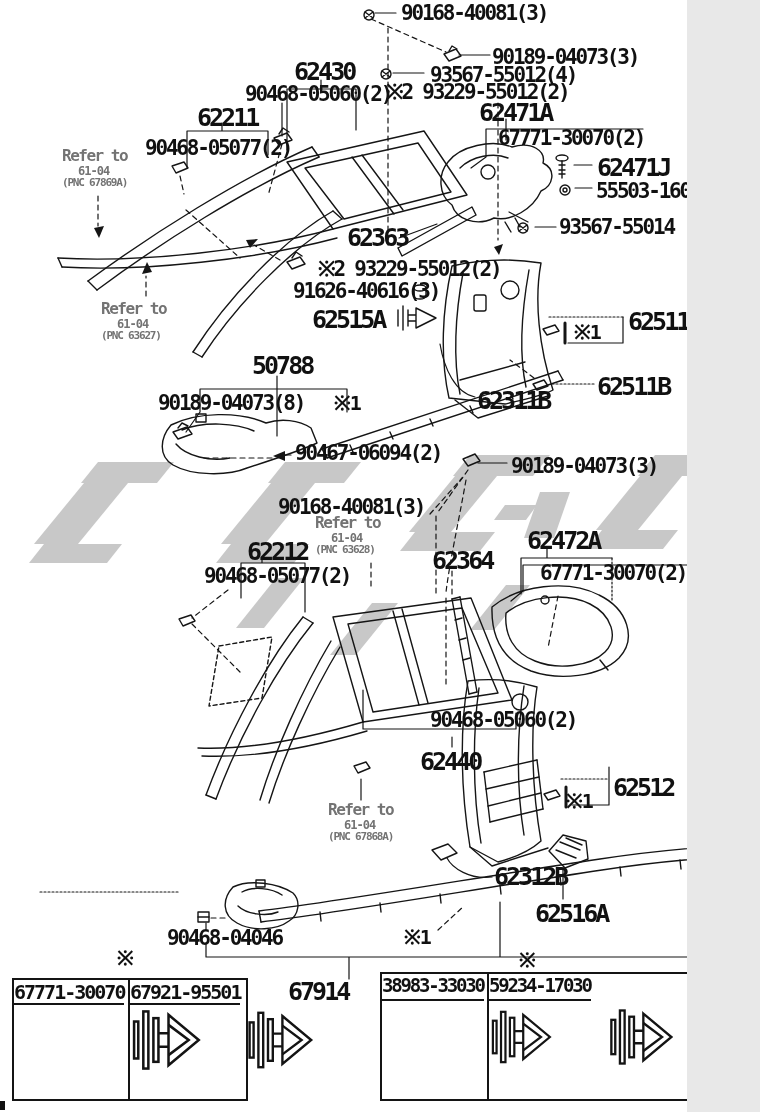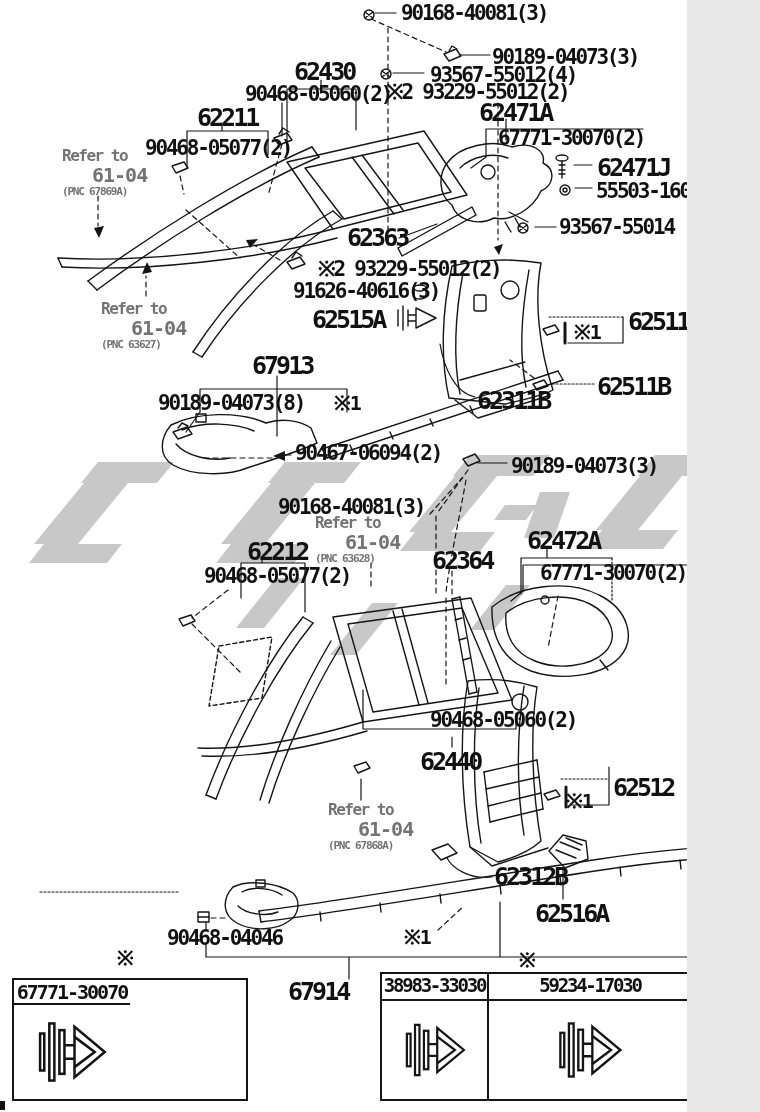--- a/index.html
+++ b/index.html
@@ -6,26 +6,26 @@
   .page{position:relative;width:687px;height:1112px;background:#fff;overflow:hidden;
         font-family:"DejaVu Sans Mono","Liberation Mono",monospace;color:#111;}
   svg.art{position:absolute;left:0;top:0;width:760px;height:1112px;}
   .pn{position:absolute;font-weight:bold;font-size:21px;letter-spacing:-2.2px;
       line-height:1;white-space:pre;color:#111;}
   .pn.big{font-size:25px;letter-spacing:-3px;}
   .pn.mark{font-size:20px;letter-spacing:-1px;}
   .pn.code{font-weight:normal;font-size:17px;letter-spacing:-0.5px;color:#333;}
   .refer{position:absolute;font-weight:bold;line-height:1.05;color:#737373;white-space:nowrap;}
   .refer .l1{font-size:16px;letter-spacing:-1.5px;}
-  .refer .l2{font-size:20px;letter-spacing:-1px;margin-left:30px;}
+  .refer .l2{font-size:12px;letter-spacing:-1px;margin-left:16px;}
   .refer .l3{font-size:11px;letter-spacing:-1.2px;}
   .footnote{position:absolute;font-weight:bold;font-size:21px;letter-spacing:-1px;
             white-space:pre;border-bottom:3px solid #111;padding:0 6px 3px 2px;}
   .tbl{position:absolute;border:2.5px solid #141414;display:flex;background:#fff;box-sizing:border-box;}
-  .tcell{border-right:2.5px solid #141414;display:flex;flex-direction:column;box-sizing:border-box;}
+  .tcell{border-right:2.5px solid #141414;display:flex;box-sizing:border-box;}
   .tcell:last-child{border-right:none;}
   .tcell .th{border-bottom:2.5px solid #141414;font-weight:bold;text-align:center;
              white-space:nowrap;overflow:visible;line-height:1.2;}
   .tbl-left .th{font-size:20px;letter-spacing:-2px;height:23px;}
   .tbl-right .th{font-size:19px;letter-spacing:-2.2px;height:25px;}
   .tcell .tb{flex:1;display:flex;align-items:center;justify-content:center;}
 </style>
 </head>
 <body>
 
@@ -294,21 +294,21 @@
 <div class="pn big" style="left:347px;top:225px">62363</div>
 <div class="pn" style="left:318px;top:259px">※2 93229-55012(2)</div>
 <div class="pn" style="left:293px;top:281px">91626-40616(3)</div>
 <div class="pn big" style="left:312px;top:307px">62515A</div>
 <div class="pn big" style="left:628px;top:309px">62511</div>
 <div class="pn mark" style="left:574px;top:322px">※1</div>
 <div class="pn big" style="left:597px;top:374px">62511B</div>
 <div class="pn big" style="left:477px;top:388px">62311B</div>
 <div class="pn" style="left:158px;top:393px">90189-04073(8)</div>
 <div class="pn mark" style="left:334px;top:393px">※1</div>
-<div class="pn big" style="left:252px;top:353px">67913</div>
+<div class="pn big" style="left:252px;top:353px">50788</div>
 <div class="pn" style="left:295px;top:443px">90467-06094(2)</div>
 <div class="pn" style="left:511px;top:456px">90189-04073(3)</div>
 <div class="pn" style="left:278px;top:497px">90168-40081(3)</div>
 <div class="pn big" style="left:247px;top:539px">62212</div>
 <div class="pn big" style="left:527px;top:528px">62472A</div>
 <div class="pn" style="left:204px;top:566px">90468-05077(2)</div>
 <div class="pn big" style="left:432px;top:548px">62364</div>
 <div class="pn" style="left:540px;top:563px">67771-30070(2)</div>
 <div class="pn" style="left:430px;top:710px">90468-05060(2)</div>
 <div class="pn big" style="left:420px;top:749px">62440</div>
@@ -347,20 +347,28 @@
 
 <div class="tbl tbl-left" style="left:12px;top:978px;width:236px;height:123px">
   <div class="tcell" style="width:116px">
     <div class="th">67771-30070</div>
     <div class="tb">
           <svg width="84" height="72" viewBox="0 0 100 84">
             <use href="#clip-glyph"></use>
           </svg>
         </div>
   </div>
+  <div class="tcell" style="flex:1">
+    <div class="th">67921-95501</div>
+    <div class="tb">
+          <svg width="80" height="68" viewBox="0 0 100 84">
+            <use href="#clip-glyph"></use>
+          </svg>
+        </div>
+  </div>
 </div>
 
 <div class="tbl tbl-right" style="left:380px;top:972px;width:313px;height:129px">
   <div class="tcell" style="width:107px">
     <div class="th">38983-33030</div>
     <div class="tb">
           <svg width="74" height="64" viewBox="0 0 100 84">
             <use href="#clip-glyph"></use>
           </svg>
         </div>

